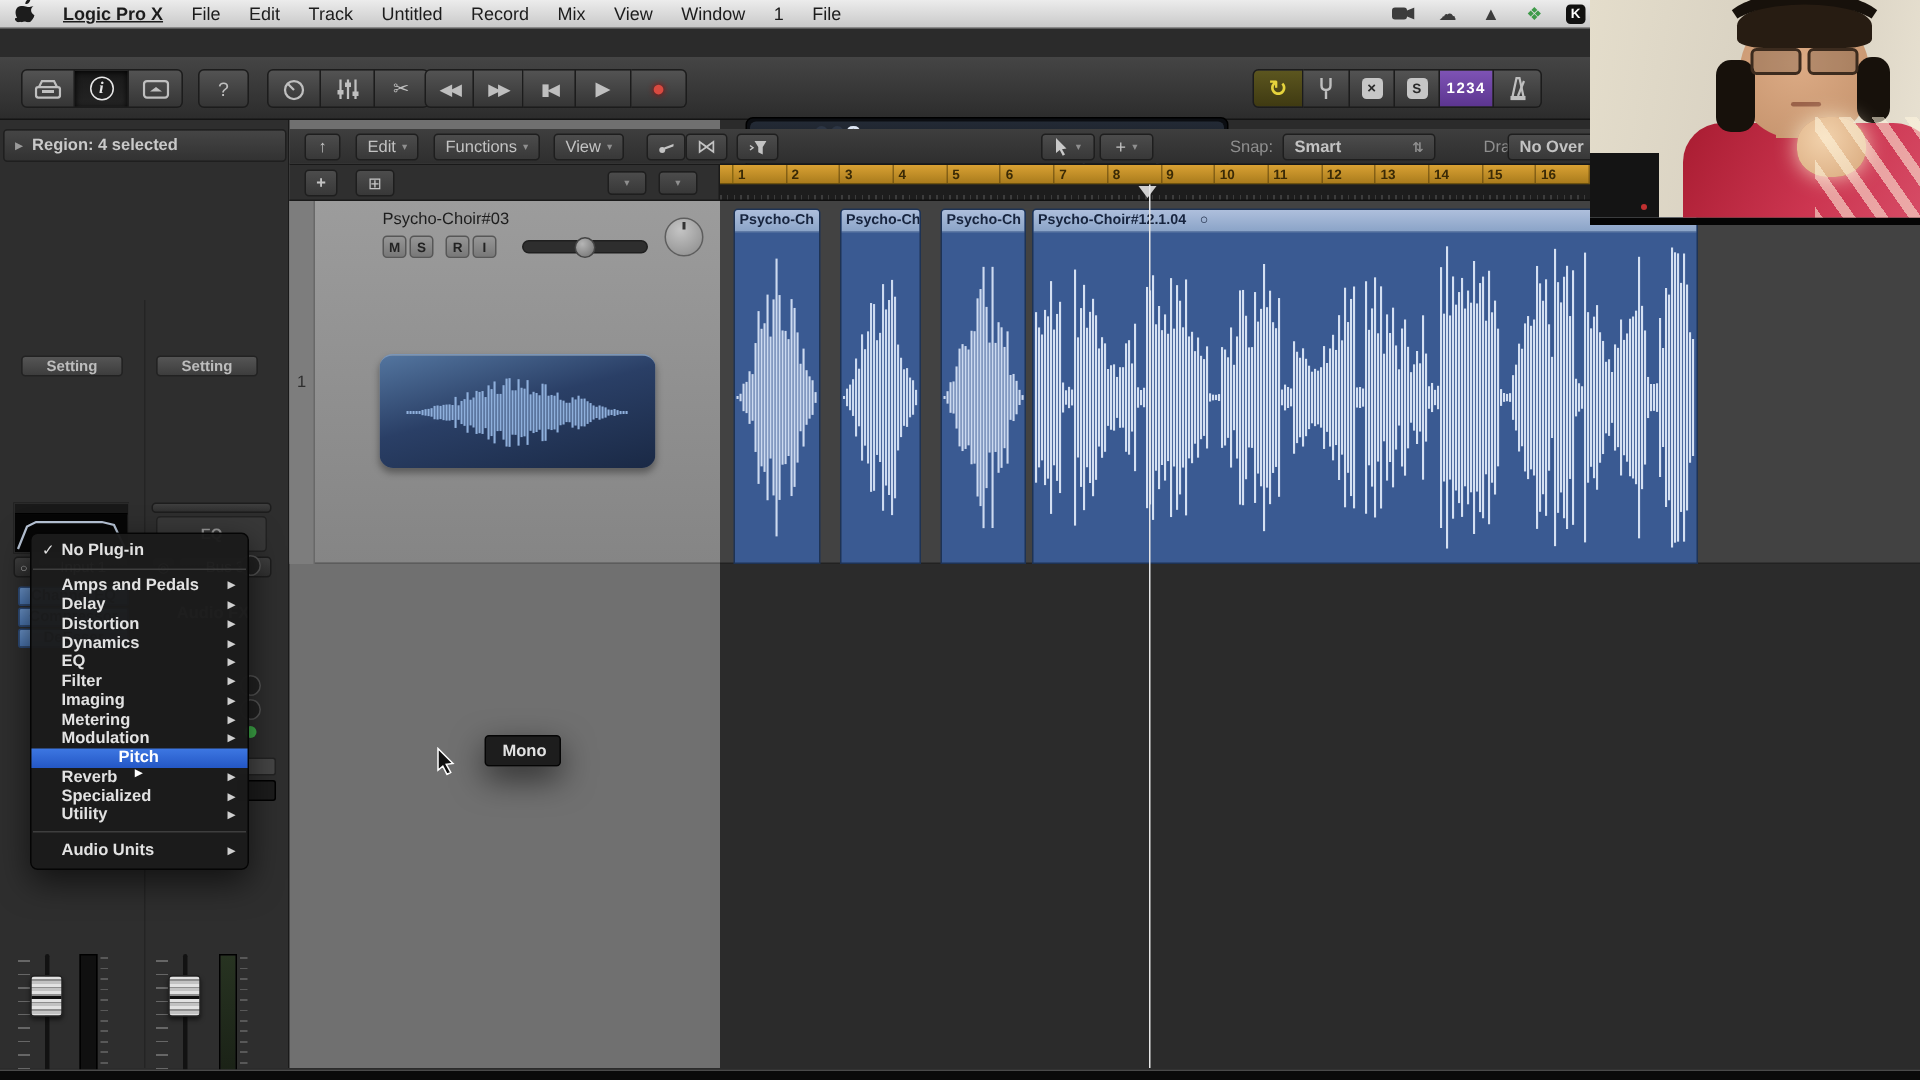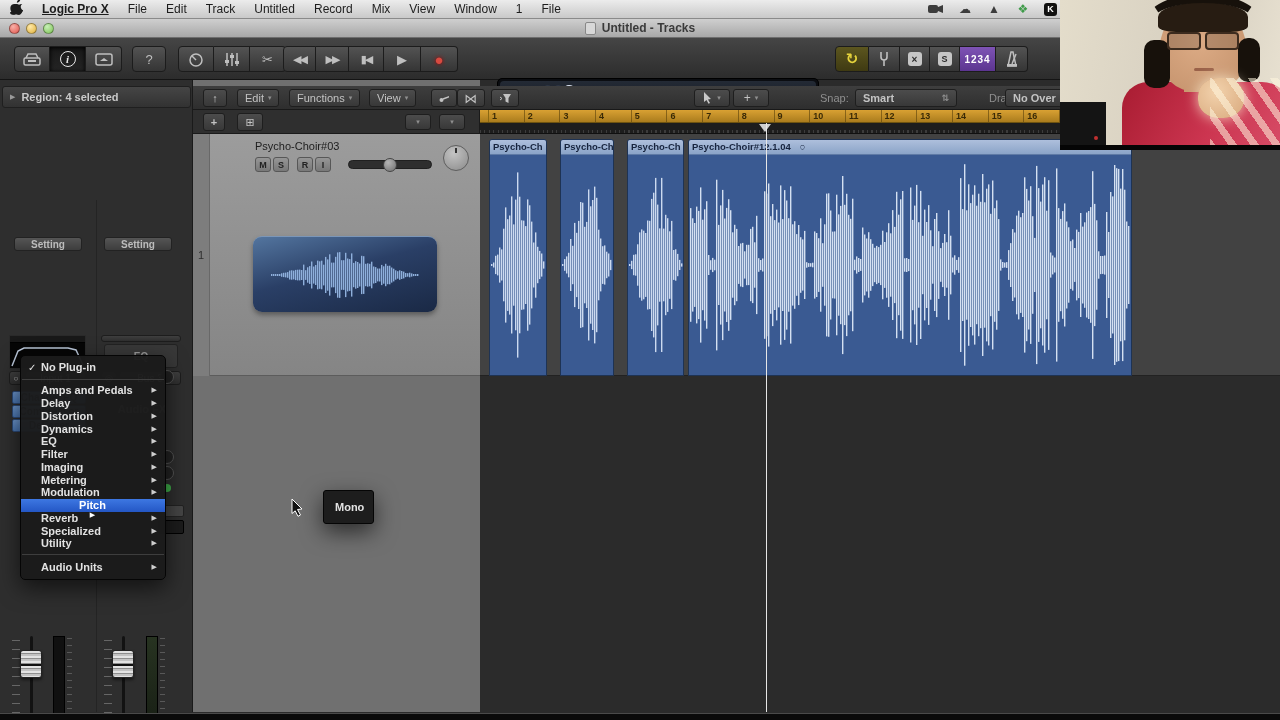--- a/index.html
+++ b/index.html
@@ -132,21 +132,21 @@
   .pmi { height:12.75px; display:flex; align-items:center; padding:0 8px 0 7px; color:#e2e2e2; font-size:11px; font-weight:bold; }
   .pmi.first { height:16px; }
   .pmi .chk { width:13px; font-size:10px; }
   .pmi .lab { flex:1; padding-left:0; }
   .pmi .sub { font-size:7px; color:#cfcfcf; }
   .pmi.hl { background:linear-gradient(#3d77e2,#2457c5); color:#fff;flex-direction:column; }
   .psep { height:1px; background:#3e3e3e; margin:4px 1px; }
   .smenu { left:171px; top:490px; width:146px; z-index:51; background:rgba(27,27,27,.97);
     border:1px solid #050505; border-radius:3px; box-shadow:0 8px 22px rgba(0,0,0,.6); padding:3px 0; }
   .smenu .pmi { padding-left:15px; }
-  .mono-box { left:323px; top:490px; width:51px; height:34px; z-index:51; background:rgba(27,27,27,.97);
+  .mono-box { left:323px; top:490px; width:51px; height:21px; z-index:51; background:rgba(27,27,27,.97);
     border:1px solid #050505; border-radius:3px; display:flex; align-items:center; padding-left:11px;
     color:#e2e2e2; font-size:11px; font-weight:bold; box-shadow:0 8px 22px rgba(0,0,0,.6); }
 
   
   .webcam { left:1060px; top:0; width:220px; height:150px; z-index:100; background:linear-gradient(100deg,#e4ddcb,#d6cfc0 60%,#e9e2d2); overflow:hidden; border-bottom:5px solid #050505; }
   .wc-desk { position:absolute; left:0; top:102px; width:46px; height:48px; background:#141414; }
   .wc-desk i { position:absolute; left:34px; top:34px; width:4px; height:4px; border-radius:50%; background:#c03030; }
   .wc-shirt { position:absolute; left:62px; top:82px; width:170px; height:68px; border-radius:26px 30px 0 0;
     background:linear-gradient(120deg,#a81c31,#cc3550 55%,#d8506a); }
   .wc-light { position:absolute; left:150px; top:78px; width:90px; height:72px;
@@ -225,27 +225,20 @@
             <path d="M9 3 A4 4 0 0 1 9 8" fill="none" stroke="#3c3c3c" stroke-width="1.3"></path>
           </svg>
         </span>
       <span>53%</span>
       <span class="battery">
           <i></i>
         </span>
     </span>
   </div>
 
-  <div class="abs titlebar">
-    <span class="tl red"></span>
-    <span class="tl yel"></span>
-    <span class="tl grn"></span>
-    <span class="doc-ico"></span>
-    <span>Untitled - Tracks</span>
-  </div>
 
   <div class="abs toolbar">
     <div class="tbtn grp-l" style="left:14px;width:36px;">
       <svg width="18" height="13">
           <rect x="1" y="5" width="16" height="7" rx="1.5" fill="none" stroke="#bfbfbf" stroke-width="1.5"></rect>
           <path d="M3 5 L5 1 H13 L15 5" fill="none" stroke="#bfbfbf" stroke-width="1.5"></path>
           <rect x="5" y="7" width="8" height="2" fill="#bfbfbf"></rect>
         </svg>
     </div>
     <div class="tbtn grp-m active" style="left:50px;width:36px;">

